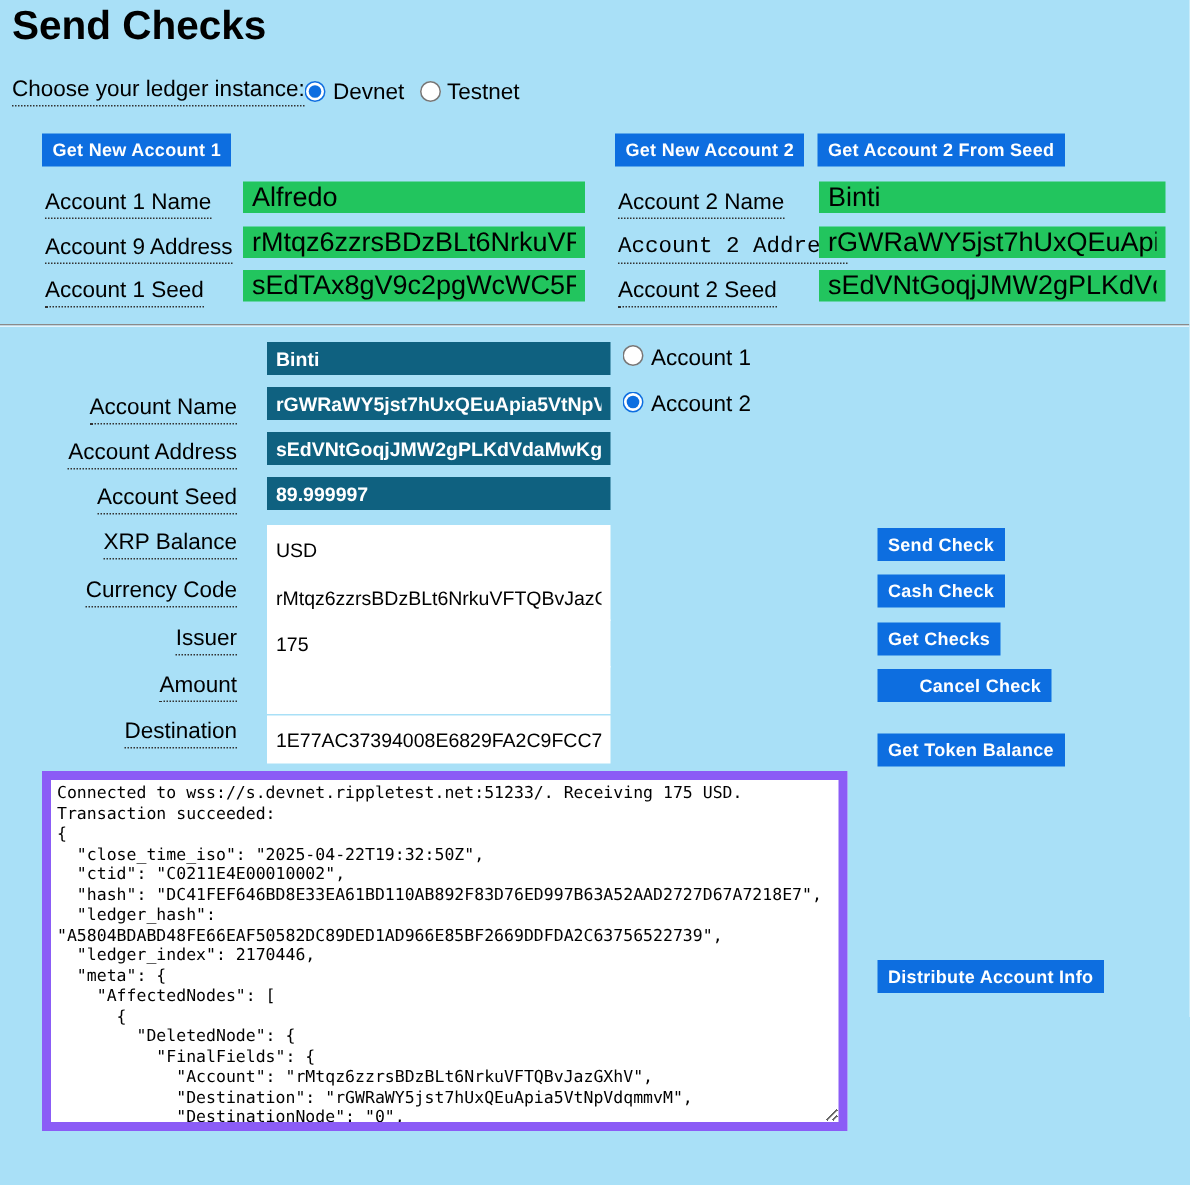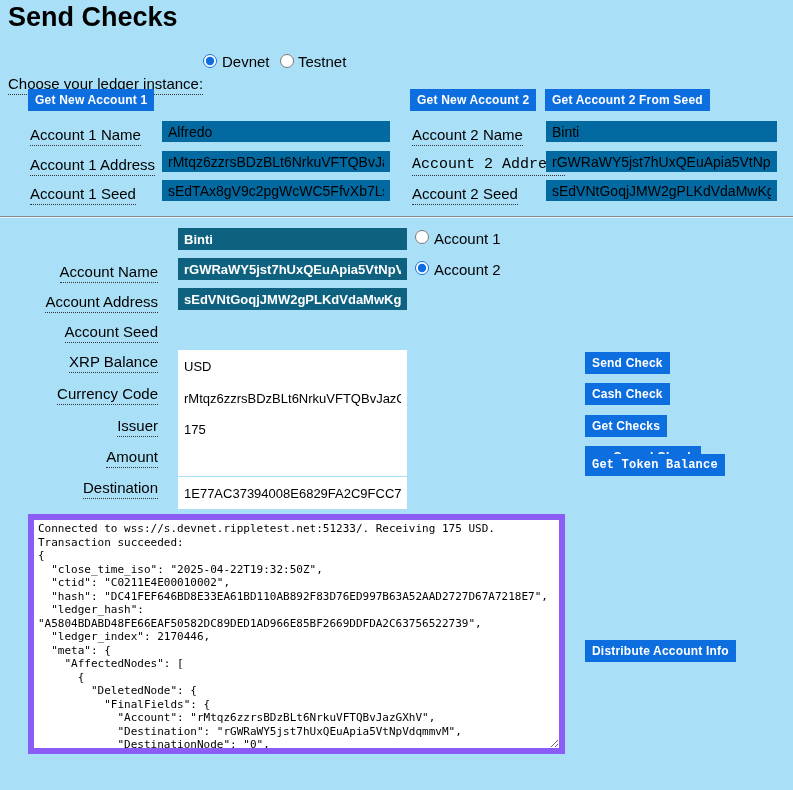--- a/index.html
+++ b/index.html
@@ -26,22 +26,22 @@
   }
   .btn {
     position: absolute; height: 22px; line-height: 22px;
     background: #0d6ee0; color: #fff; border: none;
     font-family: "Liberation Sans", sans-serif;
     font-size: 12px; font-weight: bold; letter-spacing: .2px;
     padding: 0 7px; white-space: nowrap; cursor: pointer;
   }
   .tinput {
     position: absolute; height: 21px; width: 228px;
-    border: none; background: #0369a1; color: #000;
-    font-family: "Liberation Sans", sans-serif; font-size: 14px;
+    border: none; background: #22c55e; color: #000;
+    font-family: "Liberation Sans", sans-serif; font-size: 18px;
     padding: 0 6px; outline: none;
   }
   .dfield {
     position: absolute; left: 178px; width: 229px; height: 22px;
     border: none; background: #0f6180; color: #fff; font-weight: bold;
     font-family: "Liberation Sans", sans-serif; font-size: 13px;
     padding: 0 6px; outline: none;
   }
   .wfield {
     position: absolute; left: 178px; width: 229px; height: 32px;
@@ -64,53 +64,54 @@
     white-space: pre;
   }
 </style>
 </head>
 <body>
 
 <div class="page">
 
   <h1 class="title">Send Checks</h1>
 
-  <span class="dotlabel" style="left:8px; top:51px;margin-top:24px;">Choose your ledger instance:</span>
+  <span class="dotlabel" style="left:8px; top:51px;">Choose your ledger instance:</span>
   <input type="radio" name="ledger" class="radio" style="left: 203px; top: 54px;" checked="">
   <span class="radiolabel" style="left:222px; top:53px;">Devnet</span>
   <input type="radio" name="ledger" class="radio" style="left: 280px; top: 54px;">
   <span class="radiolabel" style="left:298px; top:53px;">Testnet</span>
 
   <button class="btn" style="left:28px;  top:89px;">Get New Account 1</button>
   <button class="btn" style="left:410px; top:89px;">Get New Account 2</button>
   <button class="btn" style="left:545px; top:89px;">Get Account 2 From Seed</button>
 
   <span class="dotlabel" style="left:30px; top:126px;">Account 1 Name</span>
   <input class="tinput" style="left: 162px; top: 121px;" value="Alfredo">
-  <span class="dotlabel" style="left:30px; top:156px;">Account 1 Address</span>
+  <span class="dotlabel" style="left:30px; top:156px;">Account 9 Address</span>
   <input class="tinput" style="left: 162px; top: 151px;" value="rMtqz6zzrsBDzBLt6NrkuVFTQBvJazGXhV">
   <span class="dotlabel" style="left:30px; top:185px;">Account 1 Seed</span>
   <input class="tinput" style="left: 162px; top: 180px;" value="sEdTAx8gV9c2pgWcWC5FfvXb7LscbBc">
 
   <span class="dotlabel" style="left:412px; top:126px;">Account 2 Name</span>
   <input class="tinput" style="left: 546px; top: 121px; width: 231px;" value="Binti">
   <span class="dotlabel" style="left:412px; top:156px;font-family:Liberation Mono, monospace;">Account 2 Address</span>
   <input class="tinput" style="left: 546px; top: 151px; width: 231px;" value="rGWRaWY5jst7hUxQEuApia5VtNpVdqmmvM">
   <span class="dotlabel" style="left:412px; top:185px;">Account 2 Seed</span>
   <input class="tinput" style="left: 546px; top: 180px; width: 231px;" value="sEdVNtGoqjJMW2gPLKdVdaMwKgXAh5z">
 
   <hr class="divider">
 
   <span class="dotlabel mlabel" style="top:231px;">Account Name</span>
   <input class="dfield" style="top: 228px;" readonly="" value="Binti">
   <span class="dotlabel mlabel" style="top:261px;">Account Address</span>
   <input class="dfield" style="top: 258px;" readonly="" value="rGWRaWY5jst7hUxQEuApia5VtNpVdqmmvM">
   <span class="dotlabel mlabel" style="top:291px;">Account Seed</span>
   <input class="dfield" style="top: 288px;" readonly="" value="sEdVNtGoqjJMW2gPLKdVdaMwKgXAh5z">
   <span class="dotlabel mlabel" style="top:321px;">XRP Balance</span>
+  <input class="dfield" style="top: 318px;" readonly="" value="89.999997">
 
   <input type="radio" name="account" class="radio" style="left: 415px; top: 230px;">
   <span class="radiolabel" style="left:434px; top:230px;">Account 1</span>
   <input type="radio" name="account" class="radio" style="left: 415px; top: 261px;" checked="">
   <span class="radiolabel" style="left:434px; top:261px;">Account 2</span>
 
   <span class="dotlabel mlabel" style="top:353px;">Currency Code</span>
   <input class="wfield" style="top: 350px;" value="USD">
   <span class="dotlabel mlabel" style="top:385px;">Issuer</span>
   <input class="wfield" style="top: 382px;" value="rMtqz6zzrsBDzBLt6NrkuVFTQBvJazGXhV">
@@ -118,21 +119,21 @@
   <input class="wfield" style="top: 413px;" value="175">
   <span class="dotlabel mlabel" style="top:447px;">Destination</span>
   <input class="wfield" style="top: 444px;">
   <span class="dotlabel mlabel" style="top:480px;">Check ID</span>
   <input class="wfield" style="top: 477px;" value="1E77AC37394008E6829FA2C9FCC7E8B0AF">
 
   <button class="btn" style="left:585px; top:352px;">Send Check</button>
   <button class="btn" style="left:585px; top:383px;">Cash Check</button>
   <button class="btn" style="left:585px; top:415px;">Get Checks</button>
   <button class="btn" style="left:585px; top:446px;padding-left:28px;">Cancel Check</button>
-  <button class="btn" style="left:585px; top:454px;font-family:Liberation Mono, monospace;">Get Token Balance</button>
+  <button class="btn" style="left:585px; top:489px;">Get Token Balance</button>
 
   <textarea class="log" spellcheck="false" style="">Connected to wss://s.devnet.rippletest.net:51233/. Receiving 175 USD.
 Transaction succeeded:
 {
   "close_time_iso": "2025-04-22T19:32:50Z",
   "ctid": "C0211E4E00010002",
   "hash": "DC41FEF646BD8E33EA61BD110AB892F83D76ED997B63A52AAD2727D67A7218E7",
   "ledger_hash":
 "A5804BDABD48FE66EAF50582DC89DED1AD966E85BF2669DDFDA2C63756522739",
   "ledger_index": 2170446,

